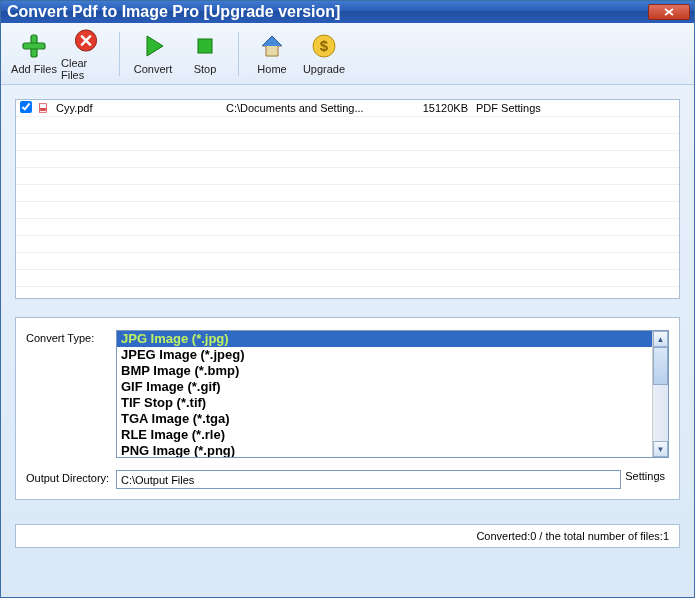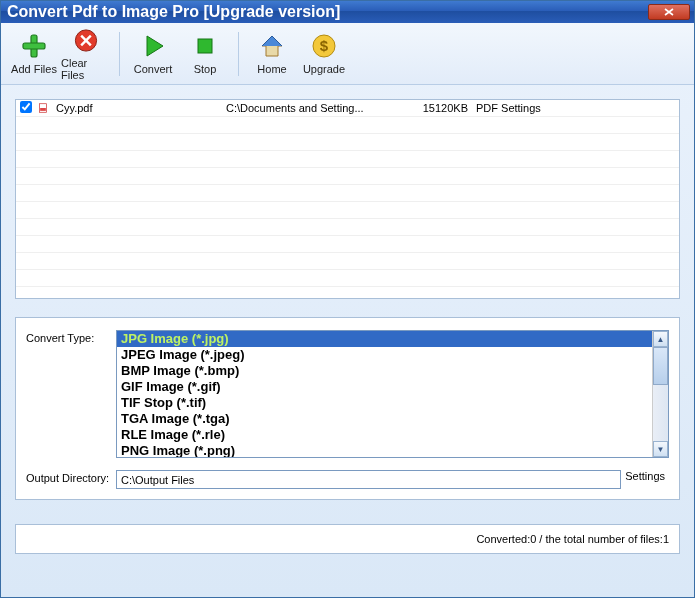--- a/index.html
+++ b/index.html
@@ -147,21 +147,21 @@
     border:1px solid #7a9ac0;
     background:#fff;
     padding:0 4px;
     font-size:11px;
     font-family: Tahoma, Arial, sans-serif;
   }
   .settings-link { font-size:11px; color:#000; cursor:pointer; padding:0 4px;}
   .statusbar {
     border: 1px solid #a9bfd8;
     background:#fff;
-    height: 30px;
+    height: 24px;
     margin: 0 14px;
     display:flex;
     align-items:center;
     justify-content:flex-end;
     padding: 0 10px;
     font-size:11px;
   }
   input[type=checkbox]{ margin:0; width:12px; height:12px;}
 </style>
 </head>

